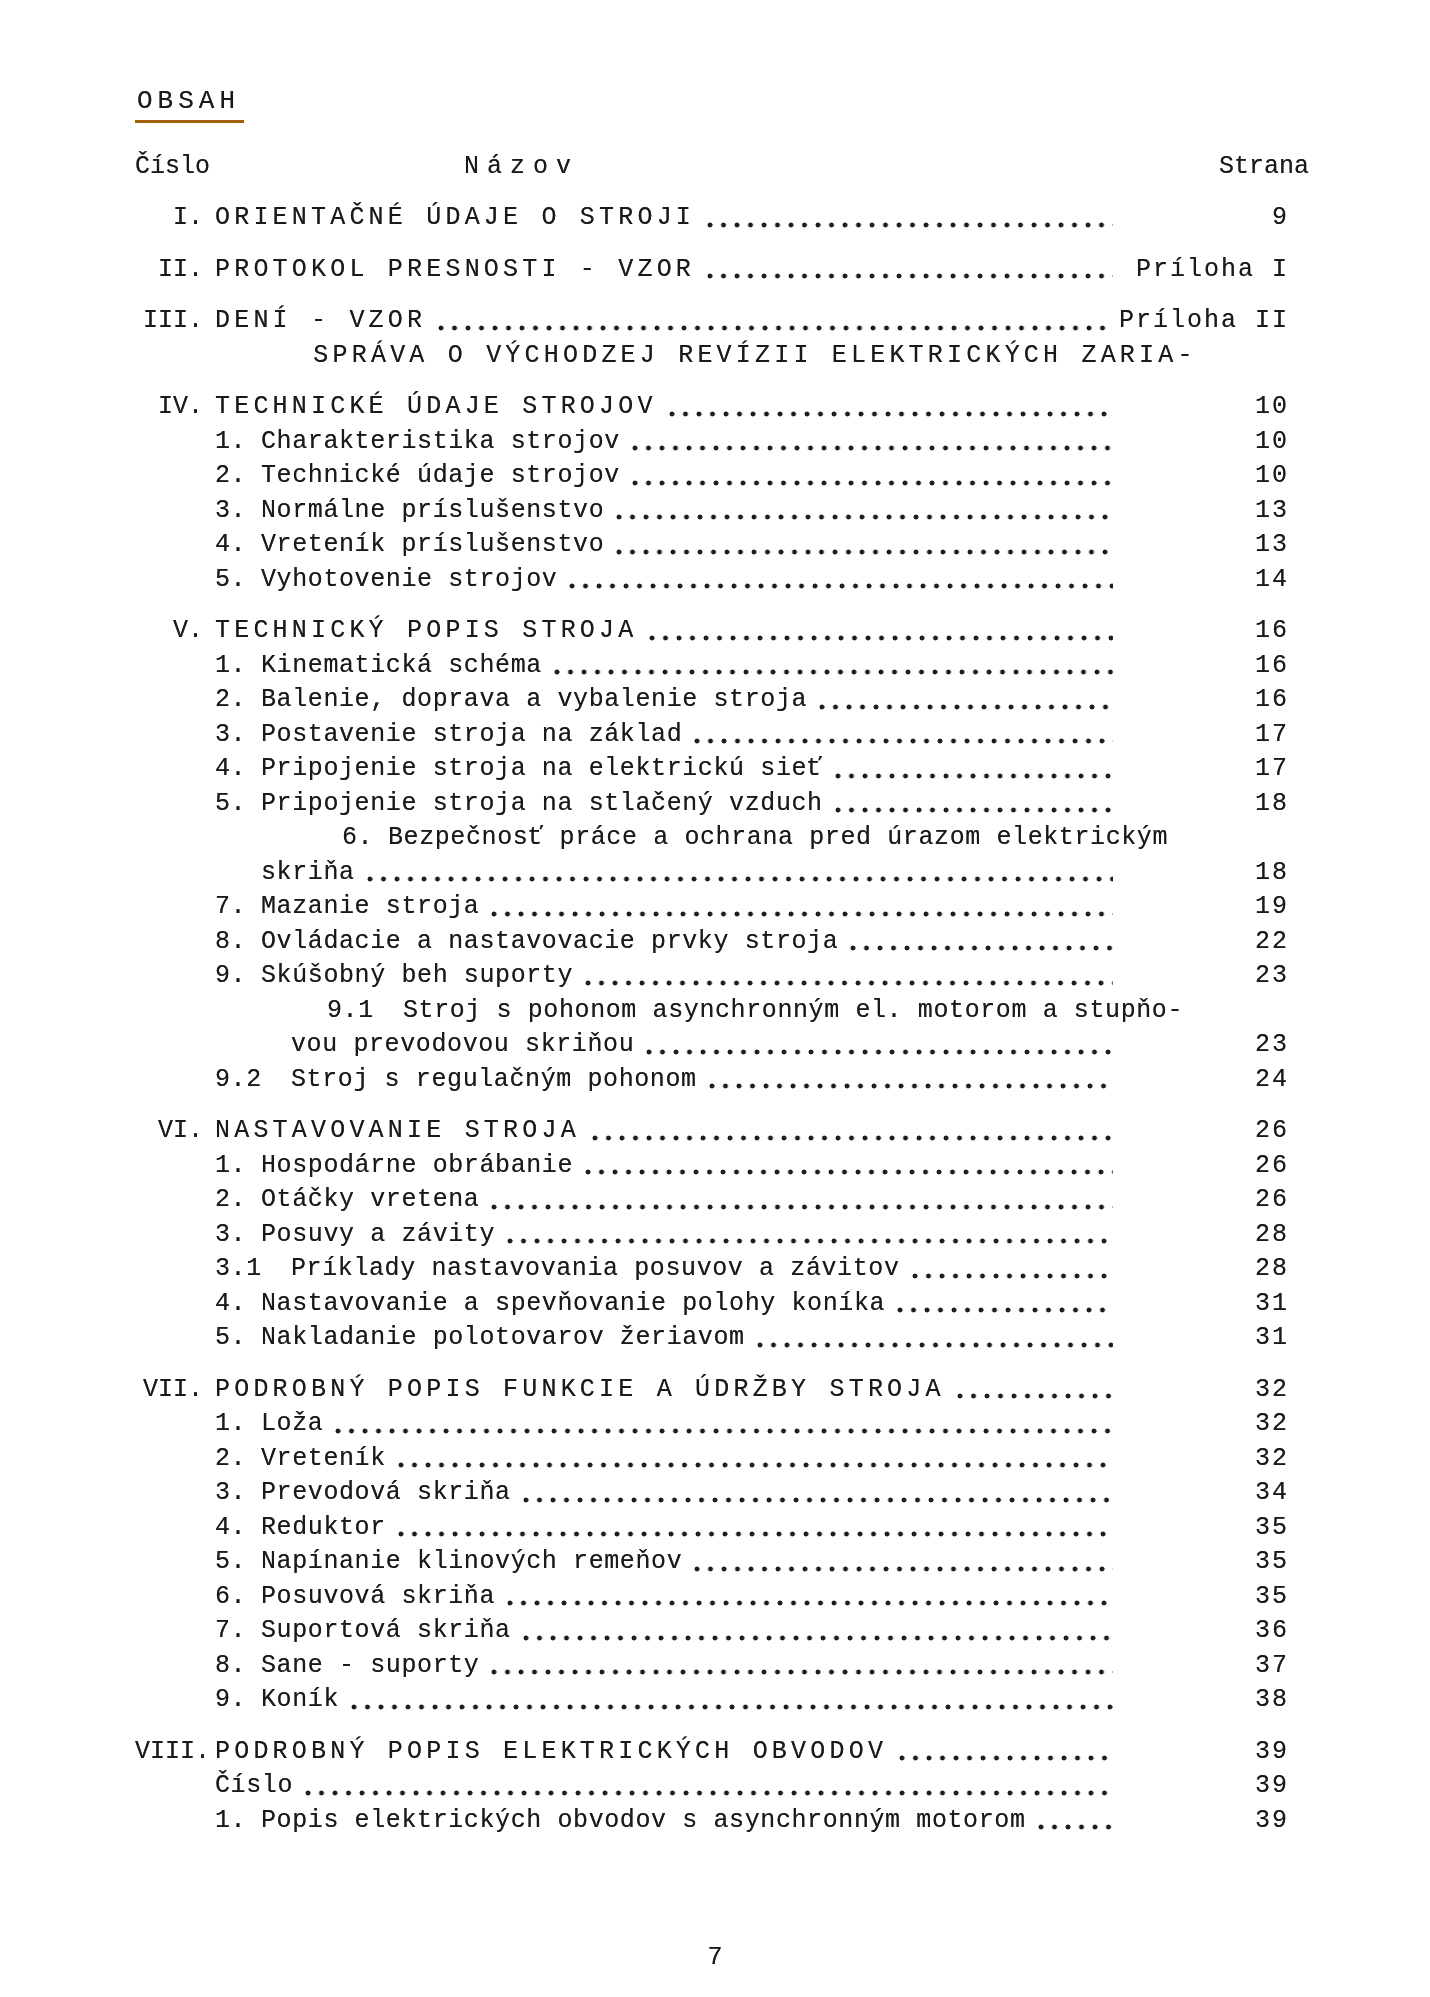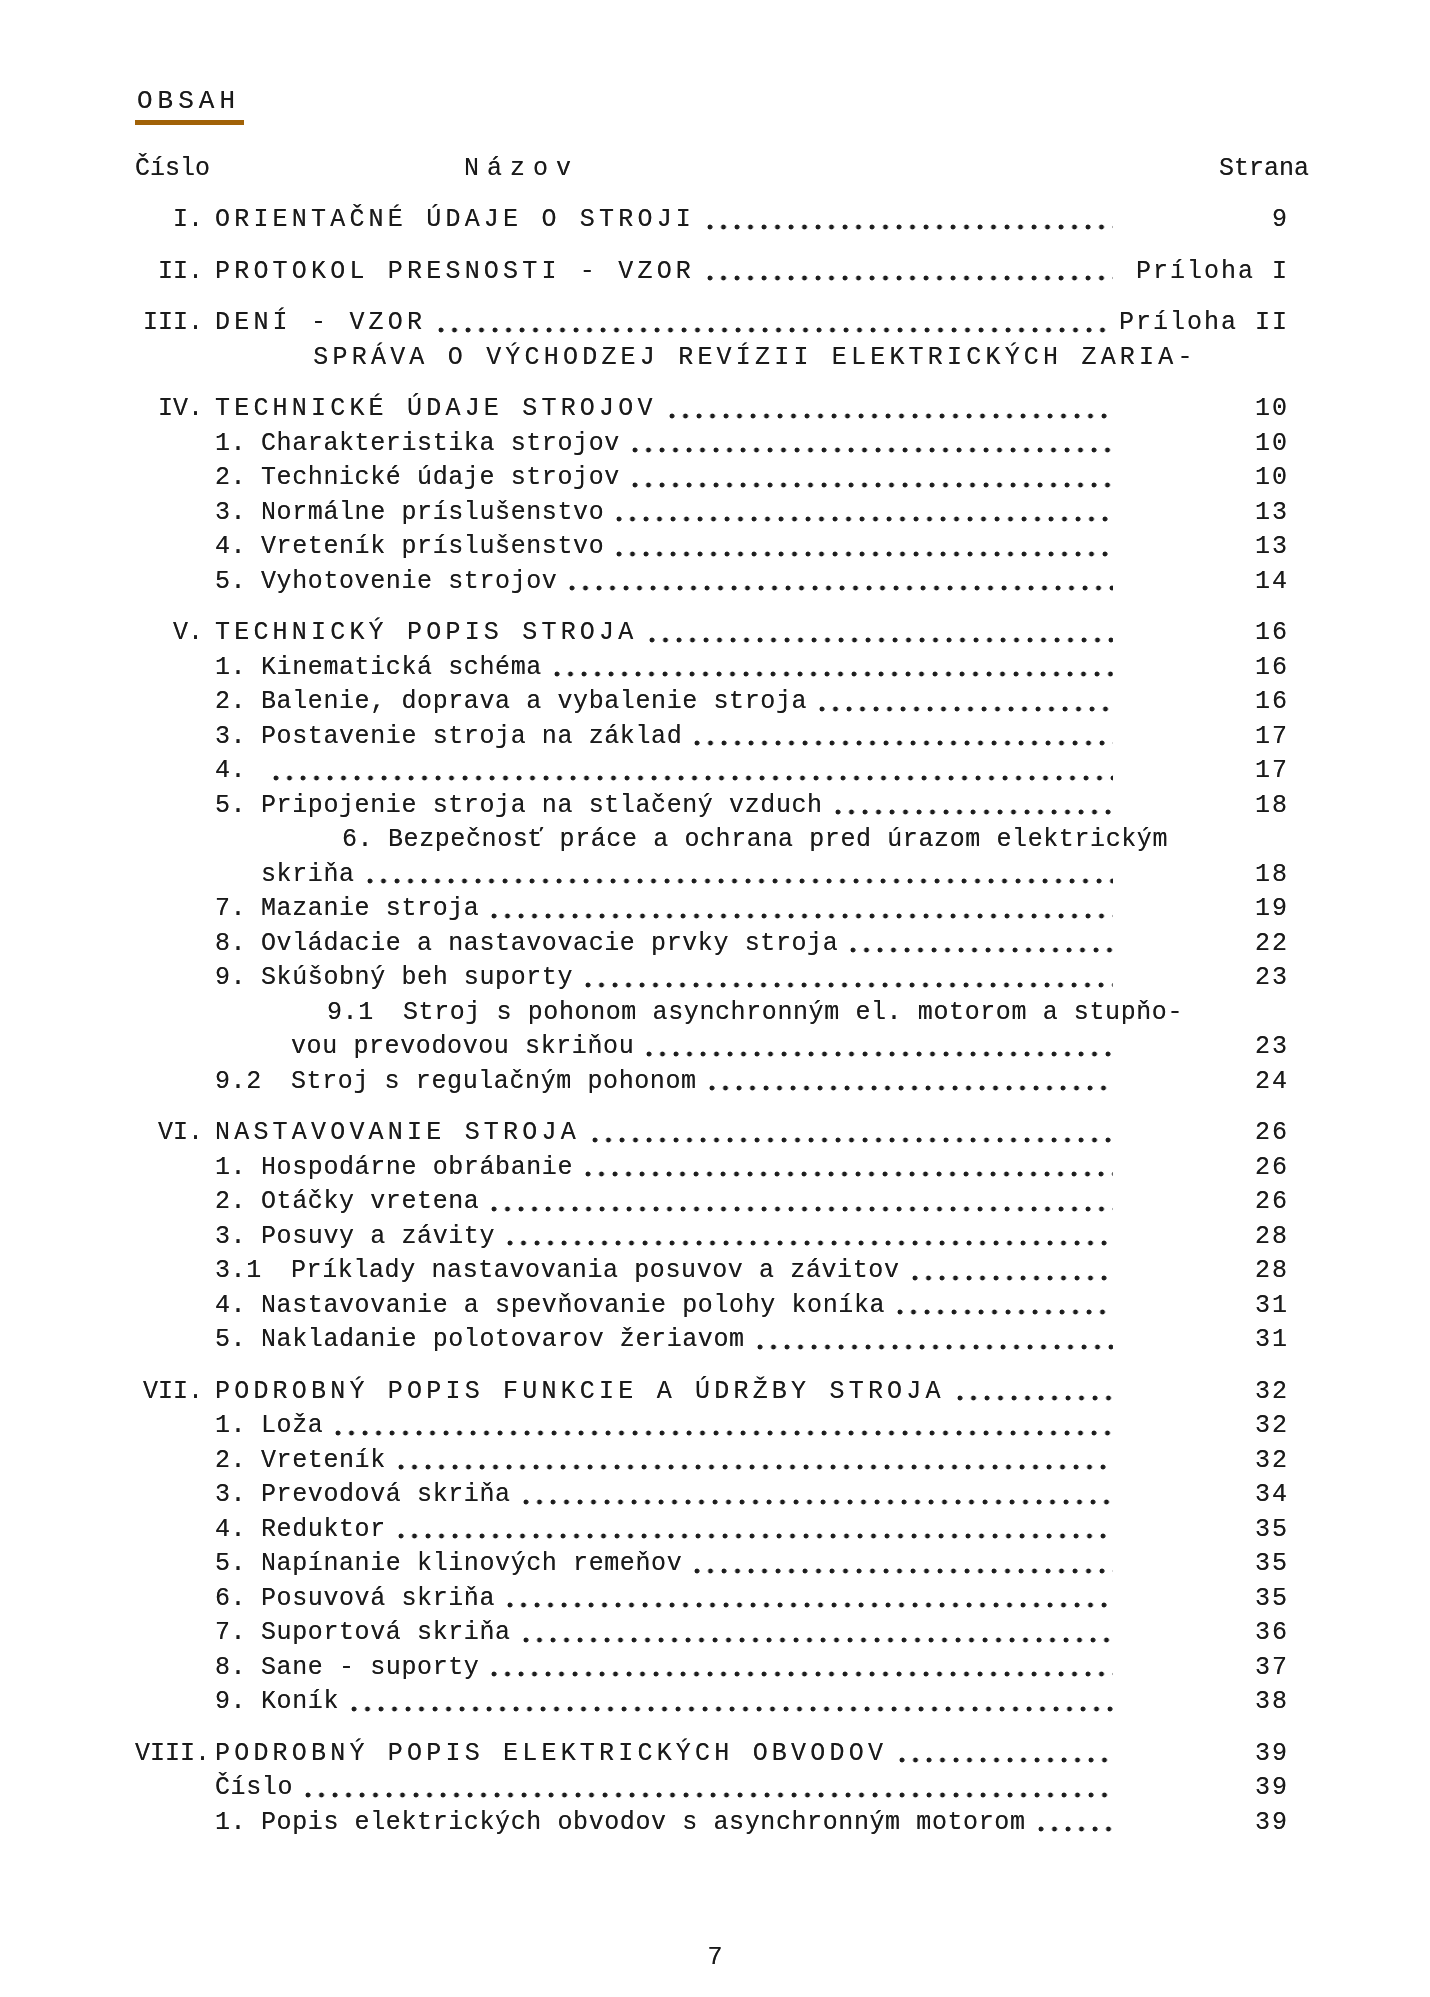--- a/index.html
+++ b/index.html
@@ -14,21 +14,21 @@
   }
   .doc{position:absolute;left:135px;top:86px;width:1160px;}
 
   
   .title-wrap{margin:0 0 27px 0;}
   .obsah{
     display:inline-block;
     font-size:26px;line-height:30px;
     letter-spacing:5px;
     padding:0 4px 4px 2px;
-    border-bottom:5px solid #a16207;
+    border-bottom:3px solid #a16207;
   }
 
   
   .cols-header{display:flex;font-size:25px;line-height:34px;margin-bottom:14px;align-items:flex-end;}
   .col-cislo{flex:none;}
   .col-nazov{flex:none;margin-left:254px;letter-spacing:8px;}
   .col-strana{flex:none;margin-left:auto;margin-right:-14px;}
 
   
   .entry{display:flex;font-size:25px;line-height:34.5px;}
@@ -218,20 +218,21 @@
               <span class="dots"></span>
               <span class="pg">17</span>
             </div>
           </div>
         </div>
         <div class="entry lvl1">
           <div class="numcol"></div>
           <div class="rest">
             <div class="line">
               <span class="subnum">4.</span>
+              <span class="txt">Pripojenie stroja na elektrickú sieť</span>
               <span class="dots"></span>
               <span class="pg">17</span>
             </div>
           </div>
         </div>
         <div class="entry lvl1">
           <div class="numcol"></div>
           <div class="rest">
             <div class="line">
               <span class="subnum">5.</span>

